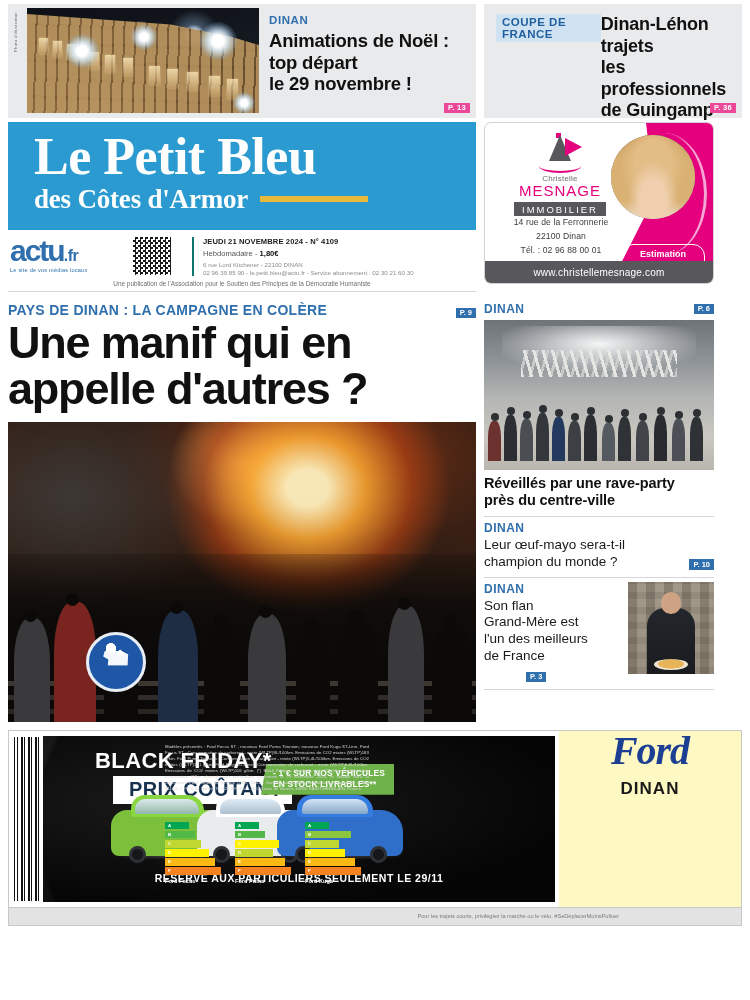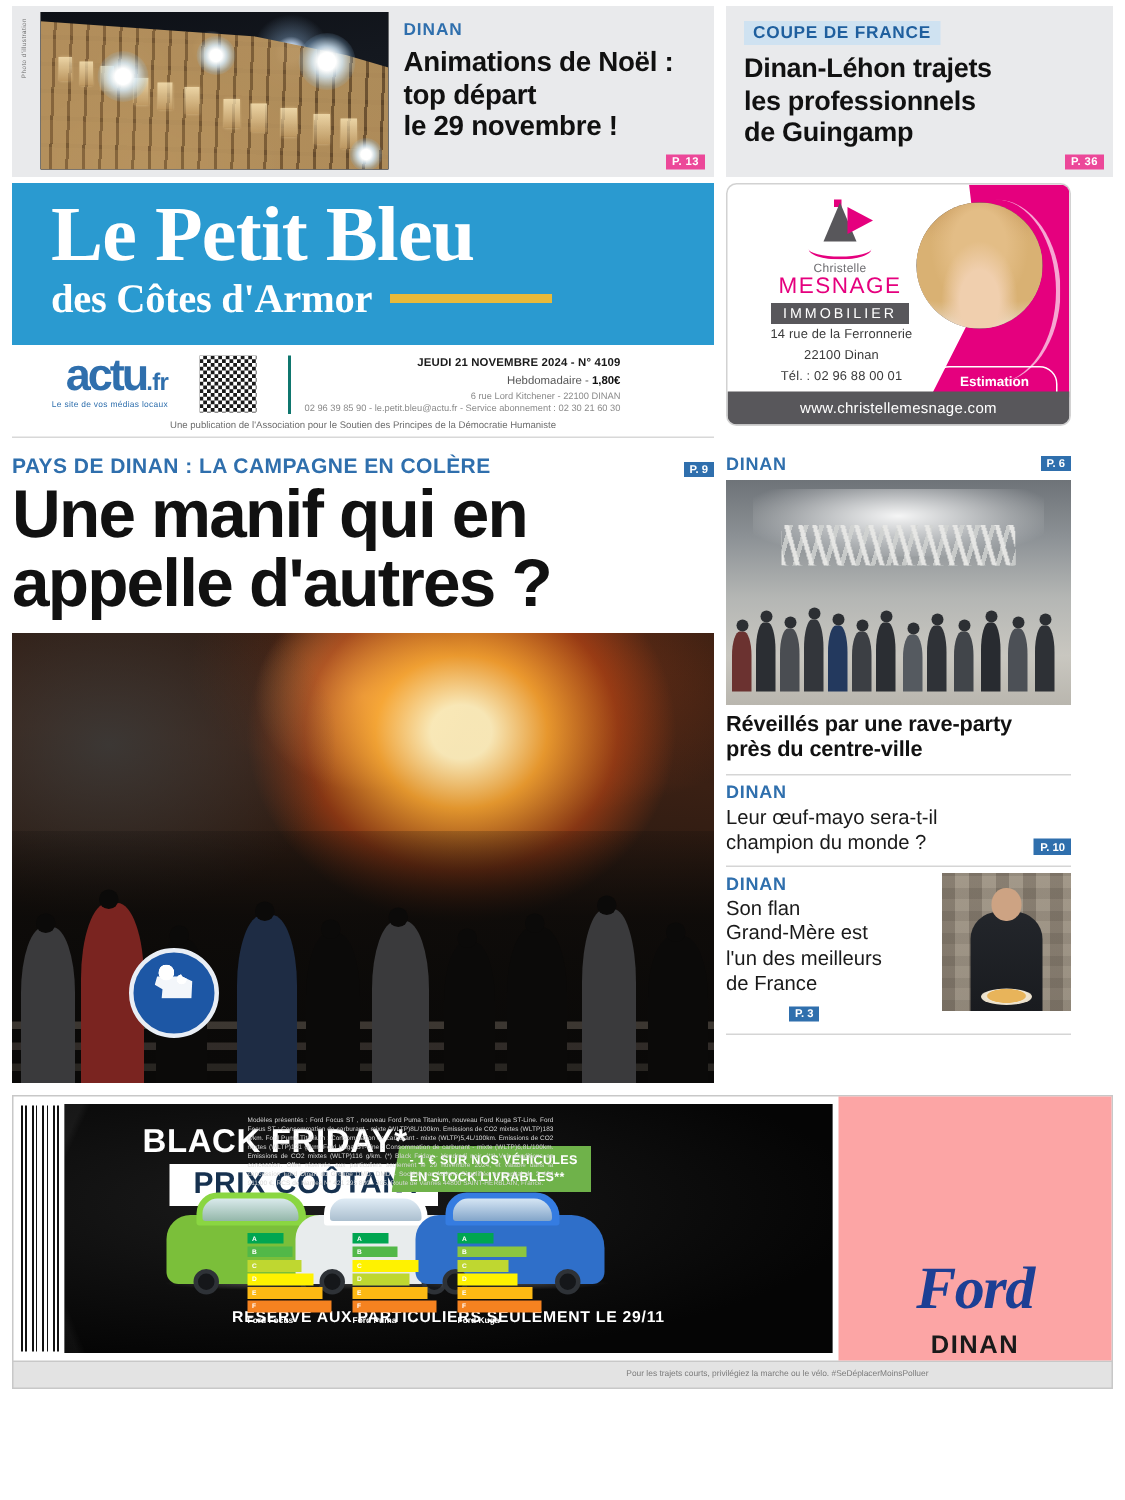--- a/index.html
+++ b/index.html
@@ -8,21 +8,21 @@
     background: #ffffff;
     font-family: "Liberation Sans", sans-serif;
     overflow: hidden;
   }
   .page { position: relative; width: 750px; height: 1000px; background: #fff; }
 
   
   .topstrip { display: flex; gap: 8px; padding: 4px 8px 0 8px; height: 118px; }
   .teaser { background: #e9eaec; position: relative; display: flex; }
   .teaser-left { width: 468px; padding: 4px; gap: 8px; }
-  .teaser-right { width: 258px; flex-direction: column; padding: 10px 12px; }
+  .teaser-right { width: 258px; flex-direction: row; padding: 10px 12px; }
 
   .credit-vert {
     writing-mode: vertical-rl; transform: rotate(180deg);
     font-size: 4.2px; color: #6b6b6b; letter-spacing: .3px;
     padding: 4px 1px; white-space: nowrap; align-self: flex-start;
   }
   .photo { position: relative; overflow: hidden; background: #222; }
   .photo-xmas { width: 232px; height: 105px; }
   .xmas-sky {
     position: absolute; inset: 0;
@@ -77,21 +77,21 @@
     font-family: "Liberation Serif", serif; color: #fff; font-weight: 700;
     font-size: 52px; line-height: .96; letter-spacing: -.5px;
   }
   .mast-sub-row { display: flex; align-items: center; gap: 12px; margin-top: 2px; }
   .mast-sub {
     font-family: "Liberation Serif", serif; color: #fff; font-weight: 700;
     font-size: 27px; letter-spacing: -.2px;
   }
   .mast-bar { width: 108px; height: 6px; background: #e8b93a; }
 
-  .mast-info { display: flex; align-items: flex-start; padding: 7px 0 0 0; gap: 21px; text-align: right; }
+  .mast-info { display: flex; align-items: flex-start; padding: 7px 0 0 0; gap: 21px; }
   .actu-logo { width: 104px; padding-left: 2px; }
   .actu-word { font-size: 30px; font-weight: 700; color: #2f6fad; letter-spacing: -2px; line-height: .9; }
   .actu-word .fr { font-size: 16px; letter-spacing: -.5px; }
   .actu-word .dot { color: #2f6fad; }
   .actu-tag { font-size: 5.6px; color: #2f6fad; letter-spacing: .2px; margin-top: 3px; }
   .qr { width: 38px; height: 38px; background:
       repeating-conic-gradient(#1a1a1a 0% 25%, #ffffff 0% 50%) 0 0 / 5px 5px; }
   .info-text { border-left: 2px solid #0f766e; padding-left: 9px; }
   .info-l1 { font-size: 7.6px; font-weight: 700; color: #1a1a1a; letter-spacing: .1px; }
   .info-l2 { font-size: 7.6px; color: #555; margin-top: 2.5px; }
@@ -322,22 +322,22 @@
     color: #d8d8d8; font-size: 4.3px; line-height: 1.42; text-align: justify; letter-spacing: .05px;
   }
   .energy-row { position: absolute; right: 186px; bottom: 18px; width: 204px; display: flex; gap: 8px; }
   .energy { width: 62px; }
   .ebar { height: 7.5px; margin-bottom: 1.6px; position: relative; }
   .ebar span {
     position: absolute; left: 3px; top: 0; color: #fff; font-size: 4.4px; line-height: 7.5px; font-weight: 700;
   }
   .elabel { color: #fff; font-size: 5.6px; font-weight: 700; margin-top: 3px; }
   .ford-right {
-    width: 182px; flex: none; background: #fca5a5; position: relative;
-    display: flex; flex-direction: column; align-items: center; justify-content: flex-end;
+    width: 182px; flex: none; background: #fef9c3; position: relative;
+    display: flex; flex-direction: column; align-items: center; justify-content: flex-start;
   }
   .ford-oval {
     font-family: "Liberation Serif", serif; font-style: italic; font-weight: 700;
     color: #1c3f94; font-size: 40px; letter-spacing: -1px; line-height: 1;
   }
   .ford-city { color: #1a1a1a; font-size: 17px; font-weight: 700; letter-spacing: 1px; margin-top: 8px; }
   .ford-foot-strip {
     margin: 0 8px; width: 734px; height: 18px; background: #e3e3e3; border: 1px solid #c8c8c8; border-top: none;
     display: flex; align-items: center; justify-content: flex-end; padding-right: 122px;
   }

